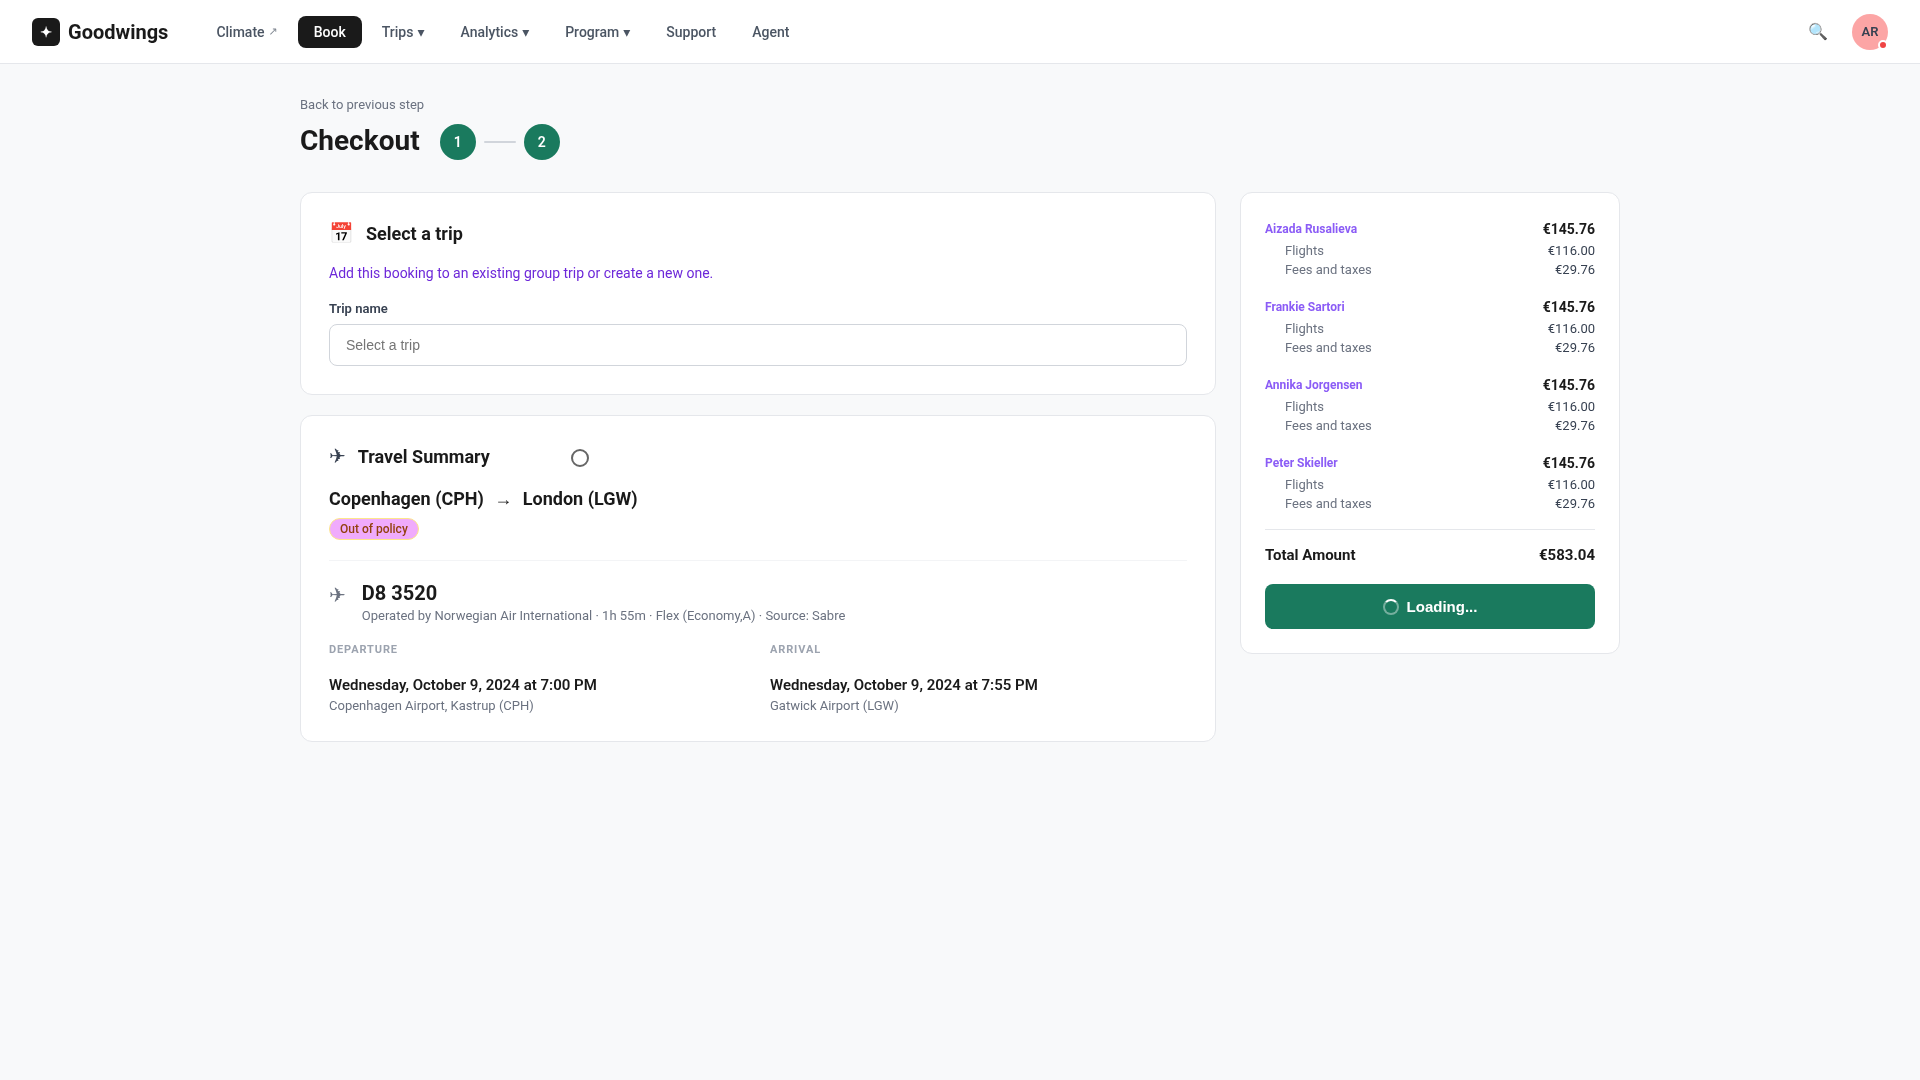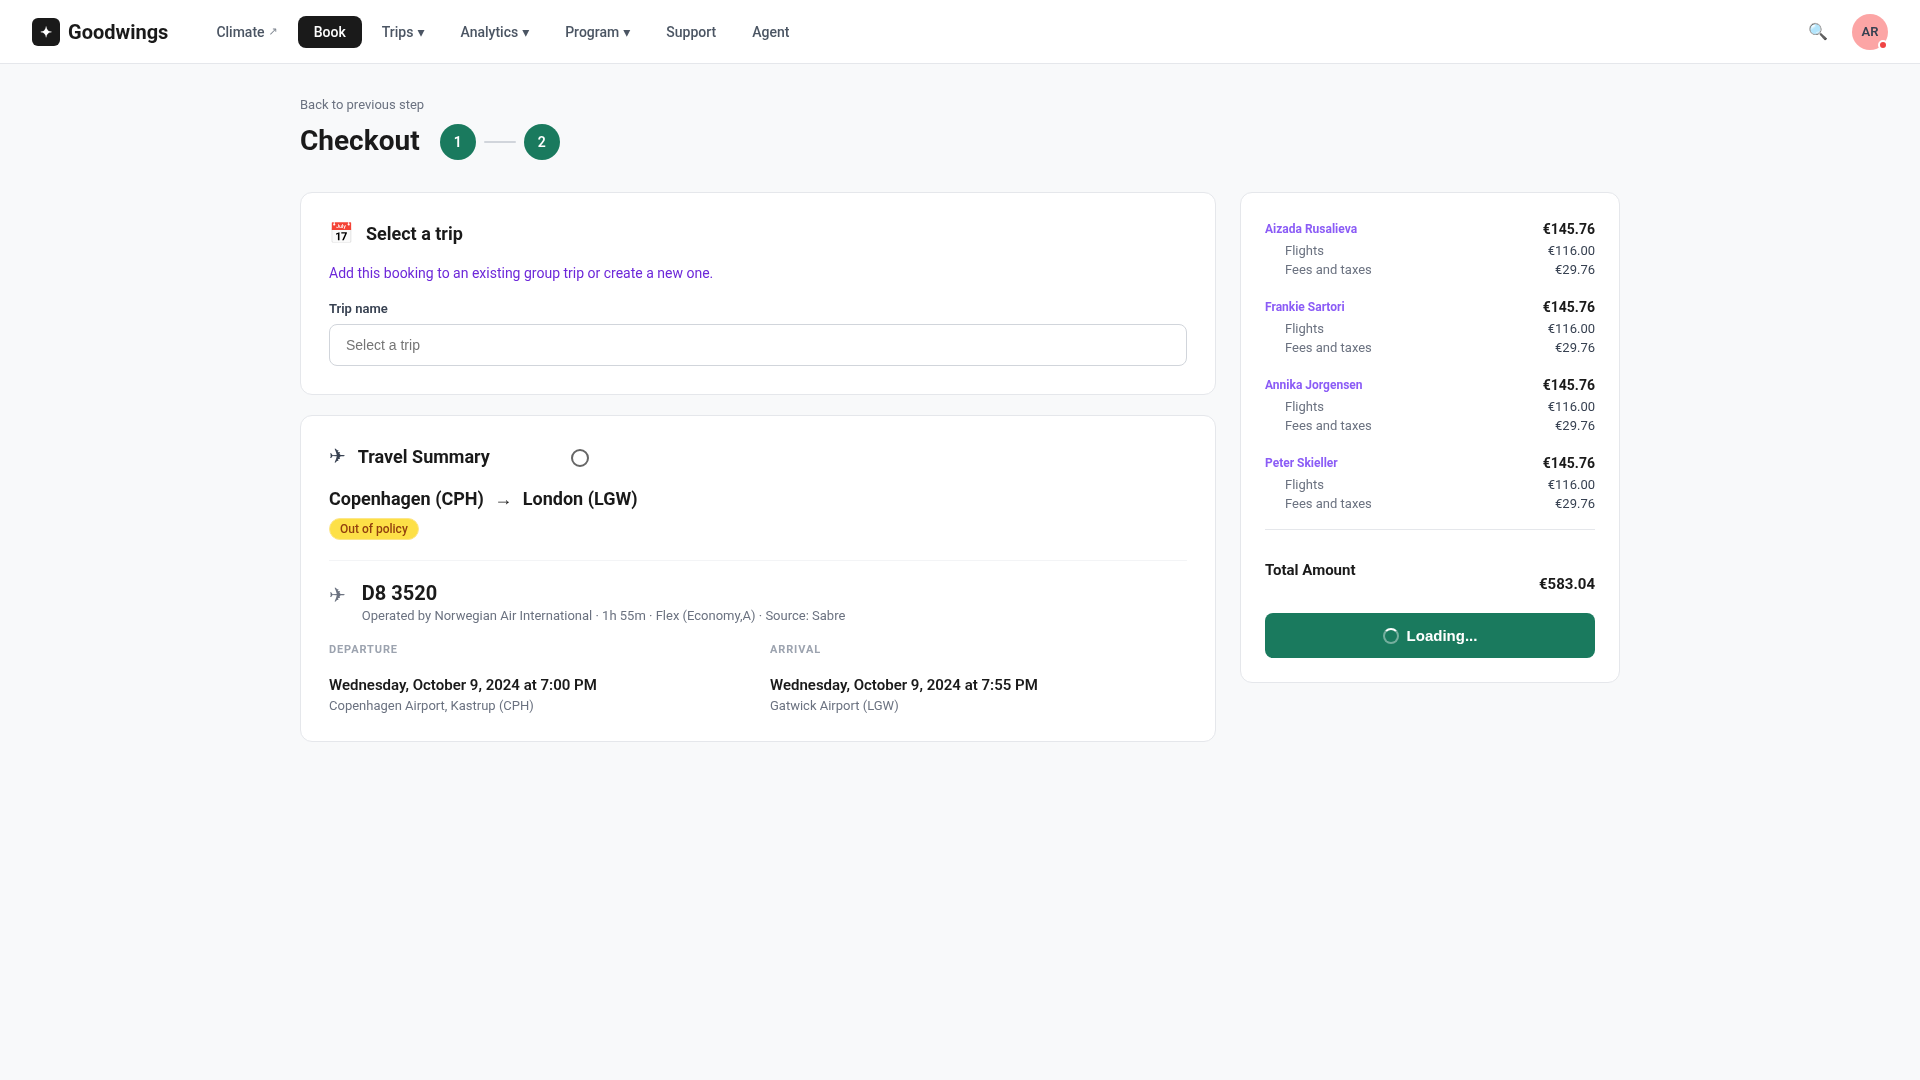--- a/index.html
+++ b/index.html
@@ -218,21 +218,21 @@
     }
     .route-title {
       font-size: 18px;
       font-weight: 700;
       color: #1a1a1a;
       margin-bottom: 8px;
     }
     .route-arrow { margin: 0 6px; }
     .badge-out-of-policy {
       display: inline-block;
-      background: #fde047;
+      background: #f0abfc;
       color: #92400e;
       font-size: 12px;
       font-weight: 500;
       padding: 3px 10px;
       border-radius: 20px;
       border: 1px solid #fde68a;
     }
     .flight-row {
       display: flex;
       align-items: flex-start;
@@ -336,21 +336,20 @@
     }
     .total-label {
       font-size: 15px;
       font-weight: 700;
       color: #1a1a1a;
     }
     .total-value {
       font-size: 15px;
       font-weight: 700;
       color: #1a1a1a;
-      margin-top: 29px;
     }
     .loading-btn {
       width: 100%;
       padding: 14px;
       background: #1a7a5e;
       color: #fff;
       border: none;
       border-radius: 8px;
       font-size: 15px;
       font-weight: 600;

